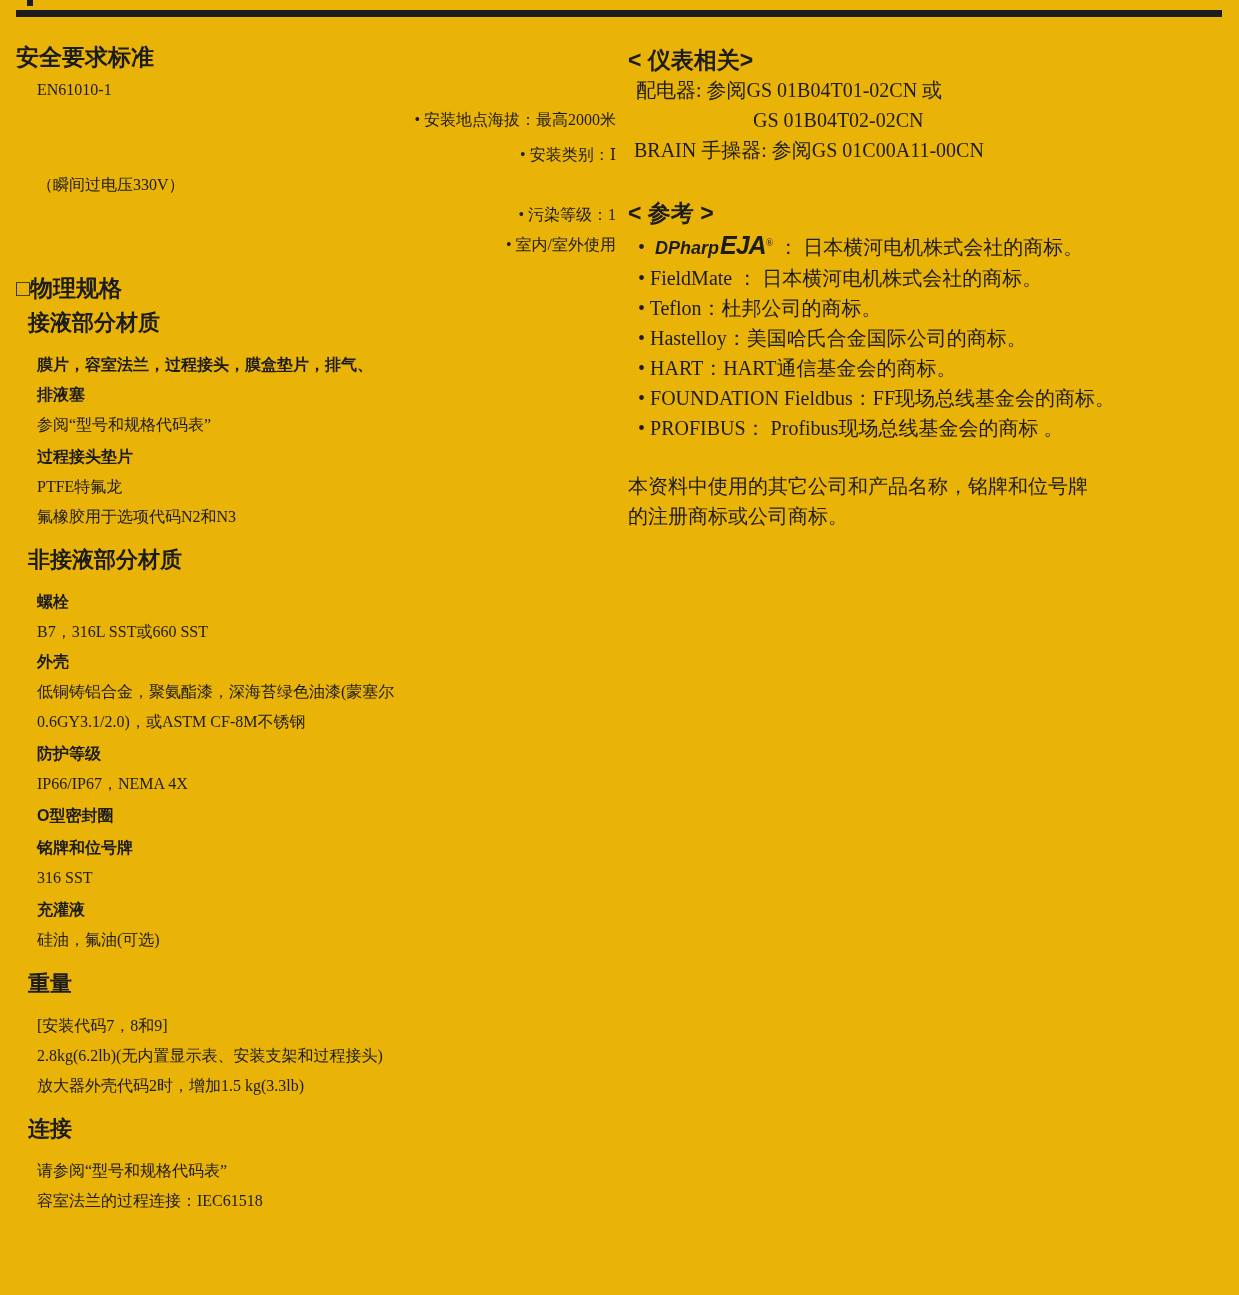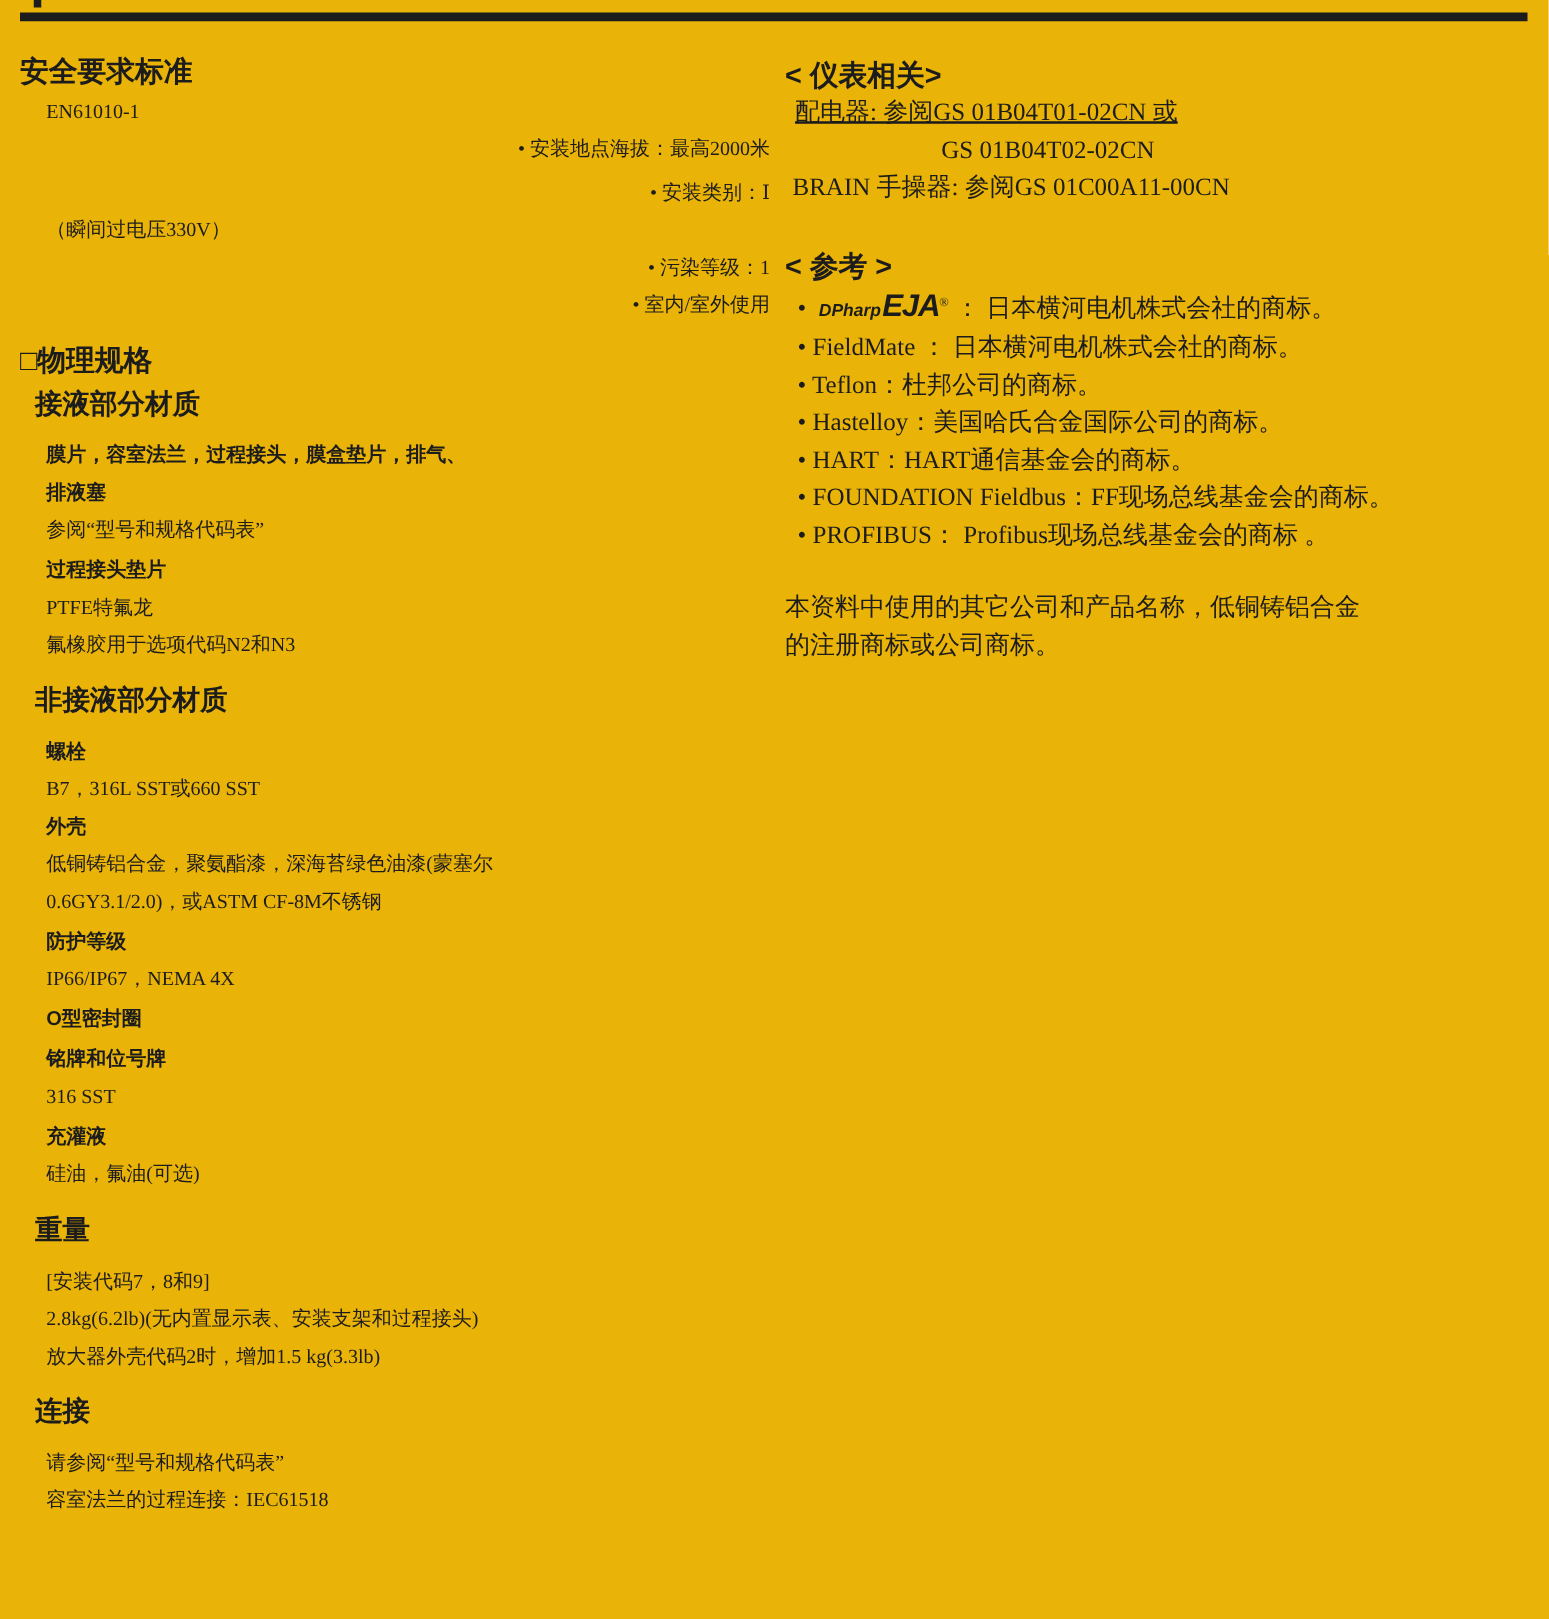--- a/index.html
+++ b/index.html
@@ -37,32 +37,32 @@
   .mt5{margin-top:5px;}
   .mt6{margin-top:6px;}
   .mt7{margin-top:7px;}
   .mt13{margin-top:13px;}
   .mt14{margin-top:14px;}
   .mt9{margin-top:9px;}
   .mt28{margin-top:28px;}
   .mt33{margin-top:33px;}
 
   .r-line{font-size:20px;line-height:30px;white-space:nowrap;}
-  .r-ind8{padding-left:8px;text-decoration:underline;}
+  .r-ind8{padding-left:8px;}
   .r-ind6{padding-left:6px;}
   .r-ind125{padding-left:125px;}
   .tm-item{font-size:20px;line-height:30px;padding-left:10px;white-space:nowrap;}
   .footer-line{font-size:20px;line-height:30px;padding-left:0;white-space:nowrap;}
 
   .logo{
     font-family:"Liberation Sans","DejaVu Sans",sans-serif;
     font-weight:bold;font-style:italic;
     display:inline-block;vertical-align:baseline;
   }
-  .logo-dpharp{font-size:14px;letter-spacing:0px;}
+  .logo-dpharp{font-size:18px;letter-spacing:0px;}
   .logo-eja{font-size:25px;letter-spacing:-1px;margin-left:1px;}
   .logo-reg{font-size:10px;vertical-align:super;}
 </style>
 </head>
 <body>
 
 <div class="page">
 
   <div class="top-crop-mark"></div>
   <div class="top-rule"></div>
@@ -123,18 +123,18 @@
 
     <div class="tm-item"><span>•</span>&nbsp; <span class="logo logo-dpharp">DPharp</span><span class="logo logo-eja">EJA</span><span class="logo-reg">®</span><span> ： 日本横河电机株式会社的商标。</span></div>
 
     <div class="tm-item">• FieldMate ： 日本横河电机株式会社的商标。</div>
     <div class="tm-item">• Teflon：杜邦公司的商标。</div>
     <div class="tm-item">• Hastelloy：美国哈氏合金国际公司的商标。</div>
     <div class="tm-item">• HART：HART通信基金会的商标。</div>
     <div class="tm-item">• FOUNDATION Fieldbus：FF现场总线基金会的商标。</div>
     <div class="tm-item">• PROFIBUS： Profibus现场总线基金会的商标 。</div>
 
-    <div class="footer-line mt28">本资料中使用的其它公司和产品名称，低铜铸铝合金</div>
+    <div class="footer-line mt28">本资料中使用的其它公司和产品名称，铭牌和位号牌</div>
     <div class="footer-line">的注册商标或公司商标。</div>
 
   </div>
 
 </div>
 
 </body></html>

